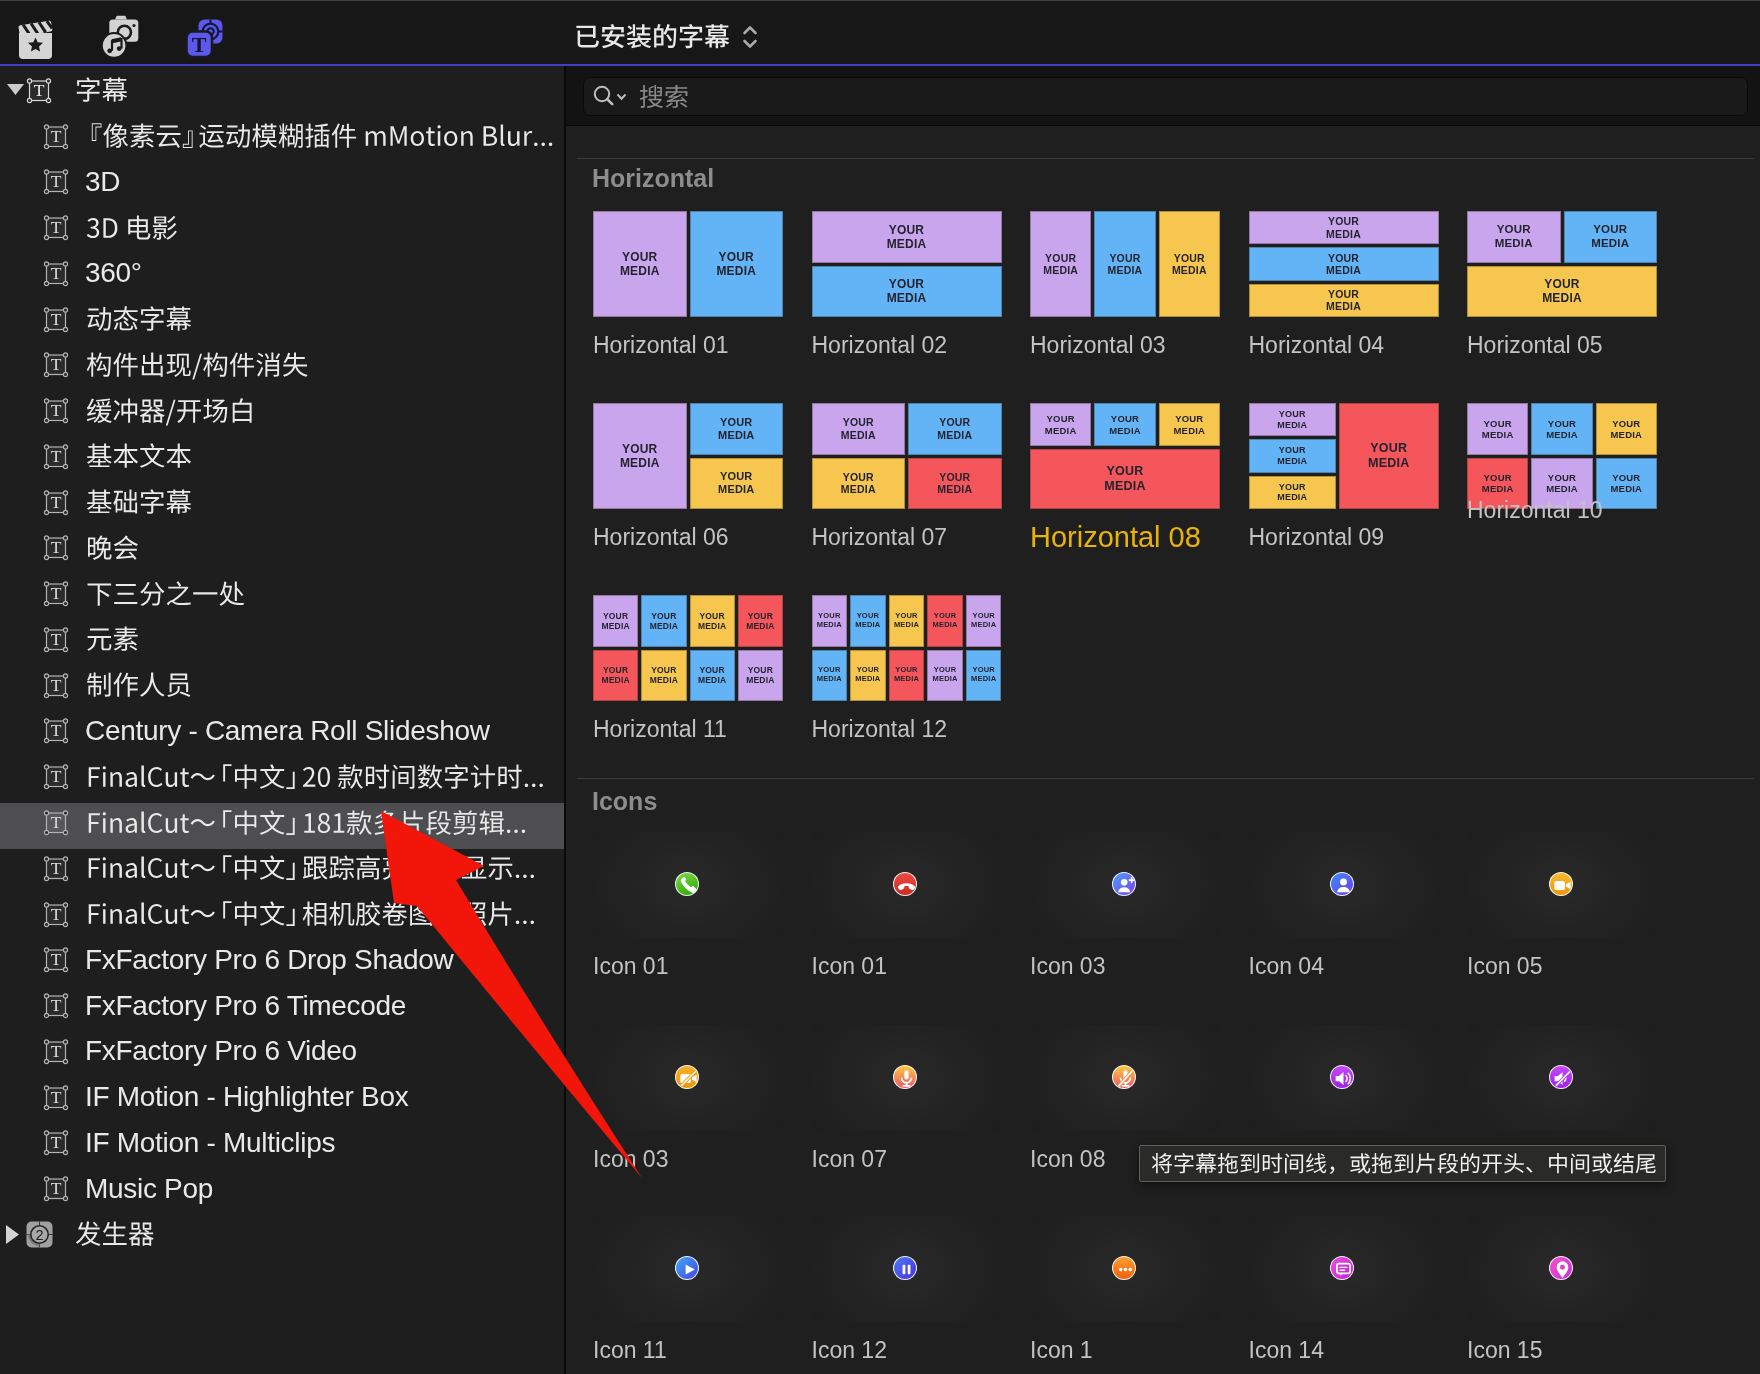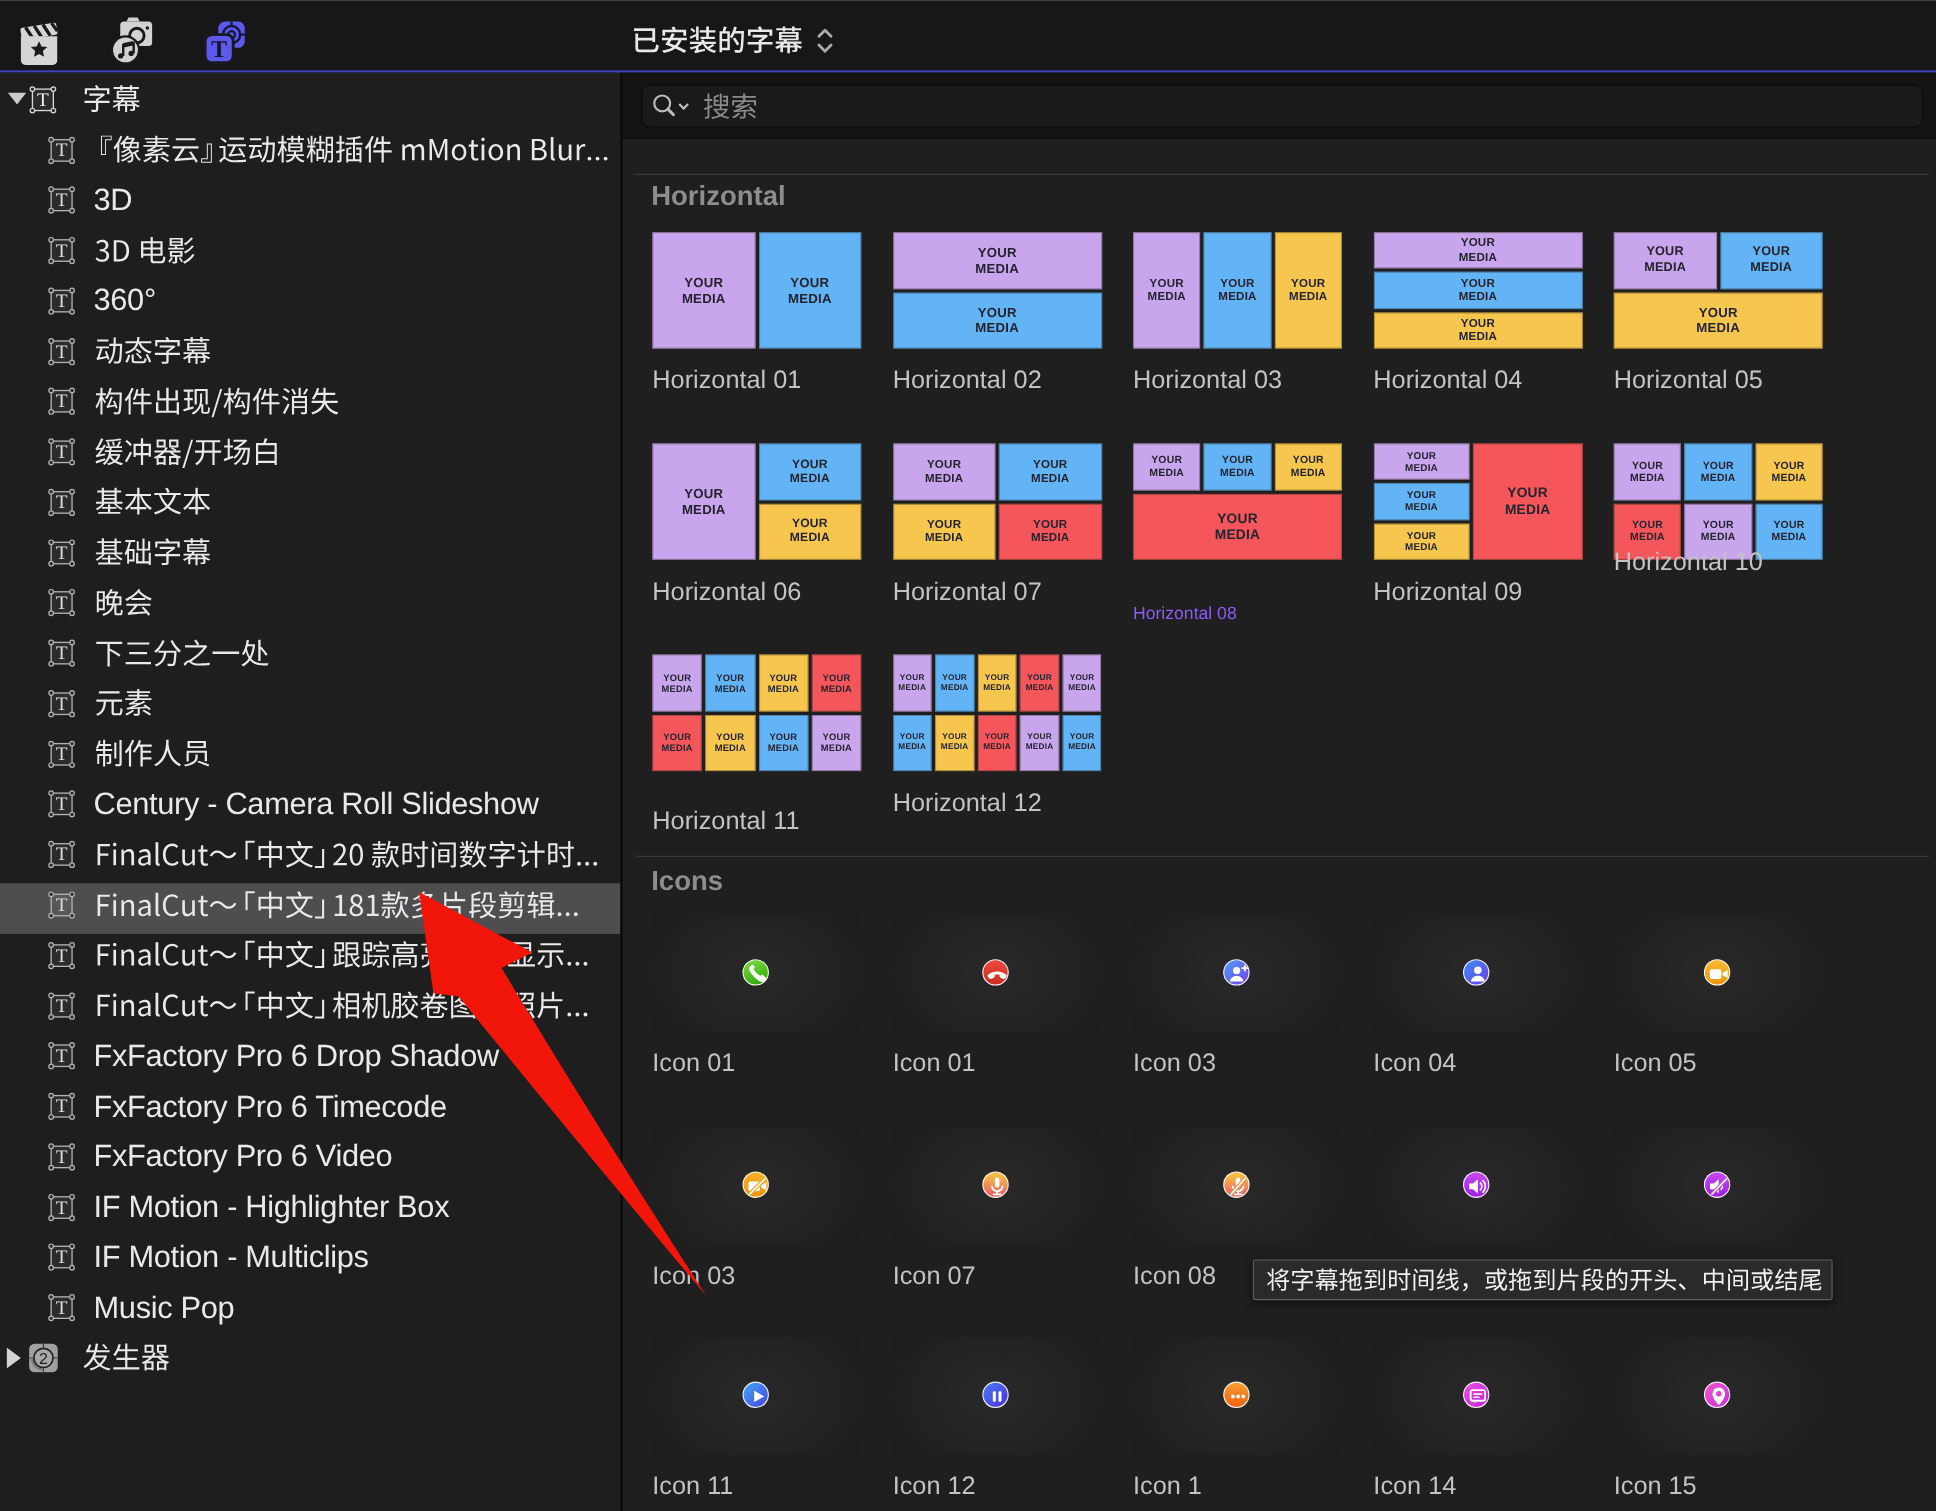--- a/index.html
+++ b/index.html
@@ -421,21 +421,21 @@
     <div style="position:absolute;left:64.33333333333334px;top:0px;width:61.333333333333336px;height:43px;background:#63b3f7;box-shadow:inset 0 0 0 1px rgba(40,40,20,0.35)">
       <div style="position:absolute;left:0;top:0;width:61.333333333333336px;height:43px;display:flex;align-items:center;justify-content:center;text-align:center;font-weight:bold;font-size:9.5px;line-height:11.2px;color:#23242e;letter-spacing:0.2px">YOUR<br>MEDIA</div>
     </div>
     <div style="position:absolute;left:128.66666666666669px;top:0px;width:61.333333333333336px;height:43px;background:#f7c64e;box-shadow:inset 0 0 0 1px rgba(40,40,20,0.35)">
       <div style="position:absolute;left:0;top:0;width:61.333333333333336px;height:43px;display:flex;align-items:center;justify-content:center;text-align:center;font-weight:bold;font-size:9.5px;line-height:11.2px;color:#23242e;letter-spacing:0.2px">YOUR<br>MEDIA</div>
     </div>
     <div style="position:absolute;left:0px;top:46px;width:190px;height:60px;background:#f4565c;box-shadow:inset 0 0 0 1px rgba(40,40,20,0.35)">
       <div style="position:absolute;left:0;top:0;width:190px;height:60px;display:flex;align-items:center;justify-content:center;text-align:center;font-weight:bold;font-size:12.5px;line-height:14.8px;color:#23242e;letter-spacing:0.2px">YOUR<br>MEDIA</div>
     </div>
   </div>
-<div style="position:absolute;left:1030px;top:545px;height:28px;line-height:28px;font-size:16px;color:#8b5cf6">Horizontal 08</div>
+<div style="position:absolute;left:1030px;top:523px;height:28px;line-height:28px;font-size:29px;color:#eab308">Horizontal 08</div>
 <div style="position:absolute;left:1248.5px;top:403px;width:190px;height:106px">
     <div style="position:absolute;left:0px;top:0px;width:87.5px;height:33.333333333333336px;background:#c9a5ee;box-shadow:inset 0 0 0 1px rgba(40,40,20,0.35)">
       <div style="position:absolute;left:0;top:0;width:87.5px;height:33.333333333333336px;display:flex;align-items:center;justify-content:center;text-align:center;font-weight:bold;font-size:9px;line-height:10.6px;color:#23242e;letter-spacing:0.2px">YOUR<br>MEDIA</div>
     </div>
     <div style="position:absolute;left:0px;top:36.333333333333336px;width:87.5px;height:33.333333333333336px;background:#63b3f7;box-shadow:inset 0 0 0 1px rgba(40,40,20,0.35)">
       <div style="position:absolute;left:0;top:0;width:87.5px;height:33.333333333333336px;display:flex;align-items:center;justify-content:center;text-align:center;font-weight:bold;font-size:9px;line-height:10.6px;color:#23242e;letter-spacing:0.2px">YOUR<br>MEDIA</div>
     </div>
     <div style="position:absolute;left:0px;top:72.66666666666667px;width:87.5px;height:33.333333333333336px;background:#f7c64e;box-shadow:inset 0 0 0 1px rgba(40,40,20,0.35)">
       <div style="position:absolute;left:0;top:0;width:87.5px;height:33.333333333333336px;display:flex;align-items:center;justify-content:center;text-align:center;font-weight:bold;font-size:9px;line-height:10.6px;color:#23242e;letter-spacing:0.2px">YOUR<br>MEDIA</div>
     </div>
@@ -484,21 +484,21 @@
     <div style="position:absolute;left:48.25px;top:54.5px;width:45.25px;height:51.5px;background:#f7c64e;box-shadow:inset 0 0 0 1px rgba(40,40,20,0.35)">
       <div style="position:absolute;left:0;top:0;width:45.25px;height:51.5px;display:flex;align-items:center;justify-content:center;text-align:center;font-weight:bold;font-size:8.5px;line-height:10.0px;color:#23242e;letter-spacing:0.2px">YOUR<br>MEDIA</div>
     </div>
     <div style="position:absolute;left:96.5px;top:54.5px;width:45.25px;height:51.5px;background:#63b3f7;box-shadow:inset 0 0 0 1px rgba(40,40,20,0.35)">
       <div style="position:absolute;left:0;top:0;width:45.25px;height:51.5px;display:flex;align-items:center;justify-content:center;text-align:center;font-weight:bold;font-size:8.5px;line-height:10.0px;color:#23242e;letter-spacing:0.2px">YOUR<br>MEDIA</div>
     </div>
     <div style="position:absolute;left:144.75px;top:54.5px;width:45.25px;height:51.5px;background:#c9a5ee;box-shadow:inset 0 0 0 1px rgba(40,40,20,0.35)">
       <div style="position:absolute;left:0;top:0;width:45.25px;height:51.5px;display:flex;align-items:center;justify-content:center;text-align:center;font-weight:bold;font-size:8.5px;line-height:10.0px;color:#23242e;letter-spacing:0.2px">YOUR<br>MEDIA</div>
     </div>
   </div>
-<div style="position:absolute;left:593px;top:732px;height:28px;line-height:28px;font-size:23px;color:#c3c3c3">Horizontal 11</div>
+<div style="position:absolute;left:593px;top:715px;height:28px;line-height:28px;font-size:23px;color:#c3c3c3">Horizontal 11</div>
 <div style="position:absolute;left:811.5px;top:595px;width:190px;height:106px">
     <div style="position:absolute;left:0.0px;top:0px;width:35.6px;height:51.5px;background:#c9a5ee;box-shadow:inset 0 0 0 1px rgba(40,40,20,0.35)">
       <div style="position:absolute;left:0;top:0;width:35.6px;height:51.5px;display:flex;align-items:center;justify-content:center;text-align:center;font-weight:bold;font-size:7.5px;line-height:8.8px;color:#23242e;letter-spacing:0.2px">YOUR<br>MEDIA</div>
     </div>
     <div style="position:absolute;left:38.6px;top:0px;width:35.6px;height:51.5px;background:#63b3f7;box-shadow:inset 0 0 0 1px rgba(40,40,20,0.35)">
       <div style="position:absolute;left:0;top:0;width:35.6px;height:51.5px;display:flex;align-items:center;justify-content:center;text-align:center;font-weight:bold;font-size:7.5px;line-height:8.8px;color:#23242e;letter-spacing:0.2px">YOUR<br>MEDIA</div>
     </div>
     <div style="position:absolute;left:77.2px;top:0px;width:35.6px;height:51.5px;background:#f7c64e;box-shadow:inset 0 0 0 1px rgba(40,40,20,0.35)">
       <div style="position:absolute;left:0;top:0;width:35.6px;height:51.5px;display:flex;align-items:center;justify-content:center;text-align:center;font-weight:bold;font-size:7.5px;line-height:8.8px;color:#23242e;letter-spacing:0.2px">YOUR<br>MEDIA</div>
     </div>

